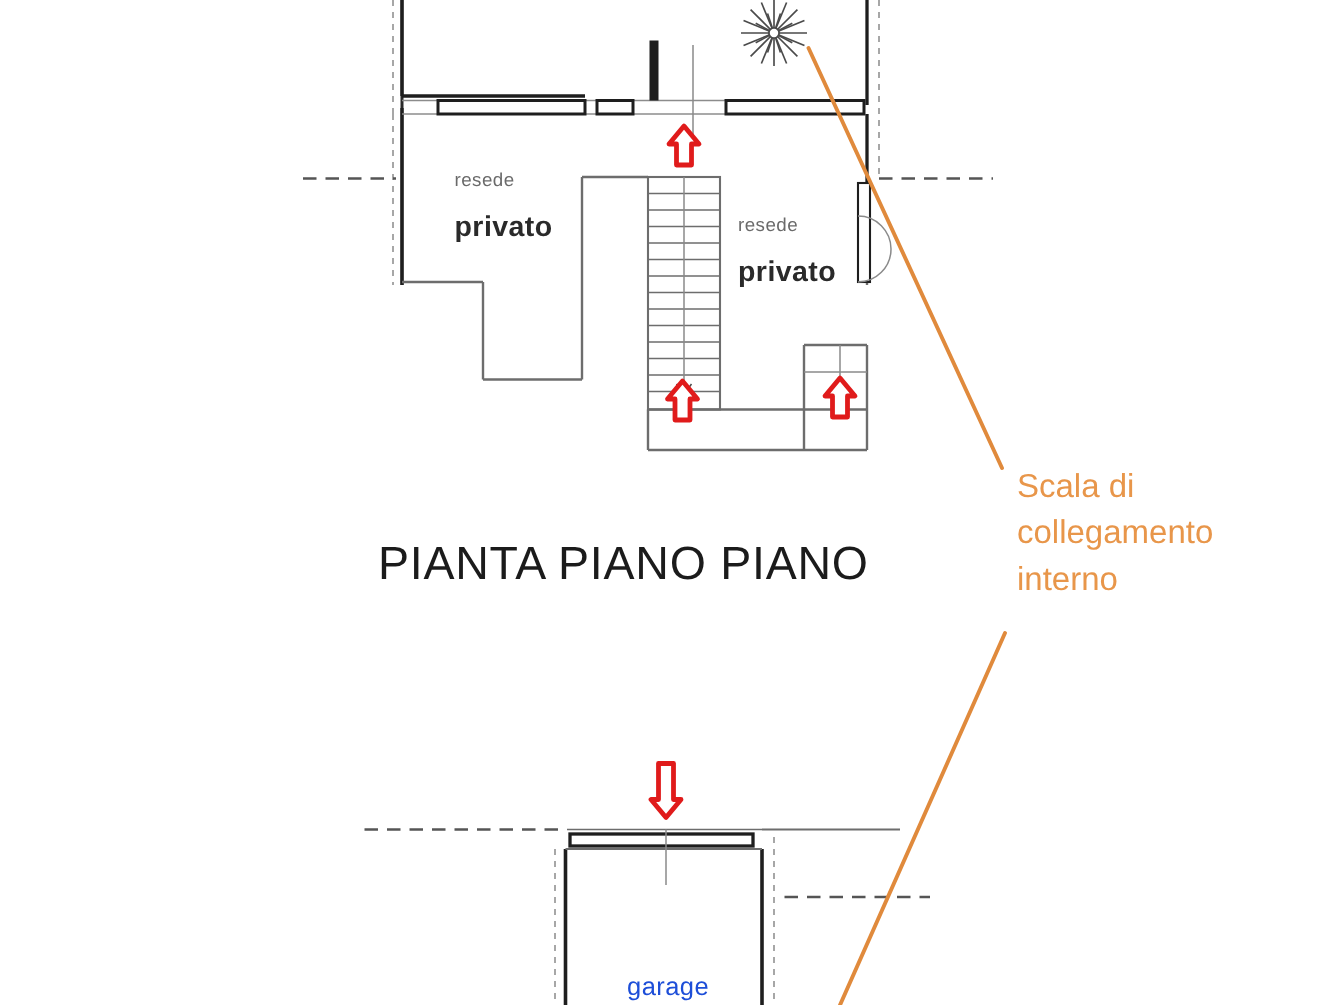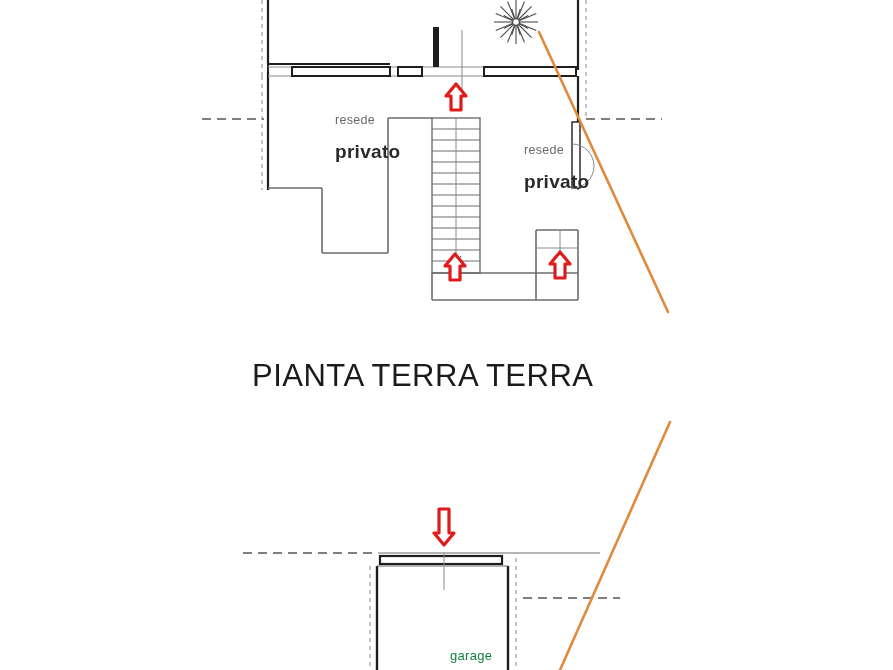--- a/index.html
+++ b/index.html
@@ -46,43 +46,42 @@
     font-size: 22px;
     line-height: 31px;
     color: #e8964a;
     white-space: pre-line;
   }
   .room-label {
     position: absolute;
     font-family: "Liberation Sans", sans-serif;
     color: #4c4c4c;
     white-space: nowrap;
-    margin-left: 32px;
   }
   .room-label .lbl-a {
     display: block;
     font-size: 12.5px;
     color: #6a6a6a;
     letter-spacing: 0.3px;
   }
   .room-label .lbl-b {
     display: block;
     font-size: 19px;
     color: #2a2a2a;
     font-weight: 600;
     letter-spacing: 0.3px;
     margin-top: 14px;
   }
   #label-resede-left  { left: 303px; top: 113px; }
   #label-resede-right { left: 492px; top: 143px; }
   #label-garage {
     left: 418px;
     top: 648px;
-    font-size: 13px;
-    color: #15803d;
+    font-size: 17px;
+    color: #1d4ed8;
     letter-spacing: 0.3px;
     font-weight: 500;
   }
 </style>
 </head>
 <body>
 
 <div id="page">
 
   <svg id="plan-svg" viewBox="0 0 893 670">
@@ -241,22 +240,25 @@
         <path d="M444 545 L434 533 L439 533 L439 509 L449 509 L449 533 L454 533 Z" fill="#ffffff" stroke="#e01b1b" stroke-width="3.2" stroke-linejoin="round"></path>
       </g>
     </g>
 
     <g>
       <line x1="539" y1="32" x2="668" y2="312" stroke="#e08a3c" stroke-width="2.6" stroke-linecap="round"></line>
       <line x1="670" y1="422" x2="560" y2="670" stroke="#e08a3c" stroke-width="2.6" stroke-linecap="round"></line>
     </g>
   </svg>
 
-  <div class="plan-title">PIANTA TERRA TERRA</div>
-
+  <div class="plan-title">PIANTA PIANO PIANO</div>
+
+  <div class="annotation-text">Scala di
+collegamento
+interno</div>
 
   <div class="room-label" id="label-resede-left">
     <span class="lbl-a">resede</span>
     <span class="lbl-b">privato</span>
   </div>
 
   <div class="room-label" id="label-resede-right">
     <span class="lbl-a">resede</span>
     <span class="lbl-b">privato</span>
   </div>

